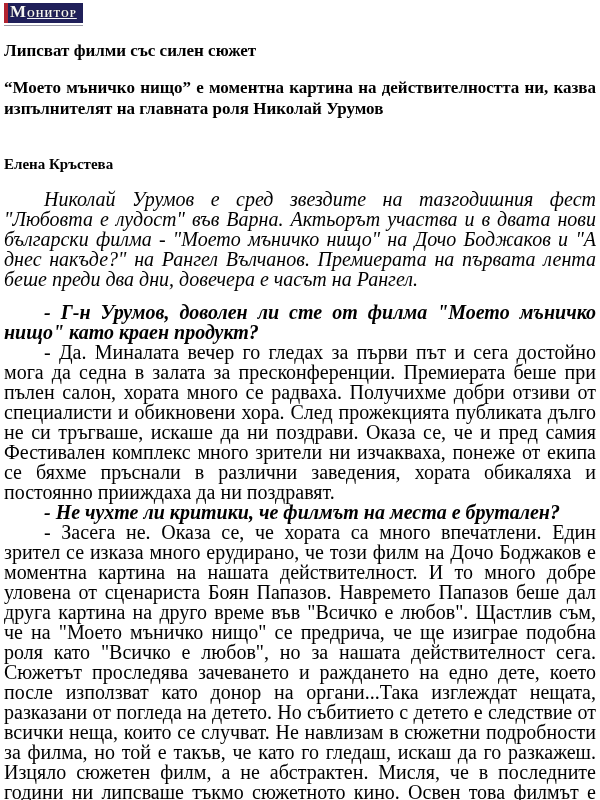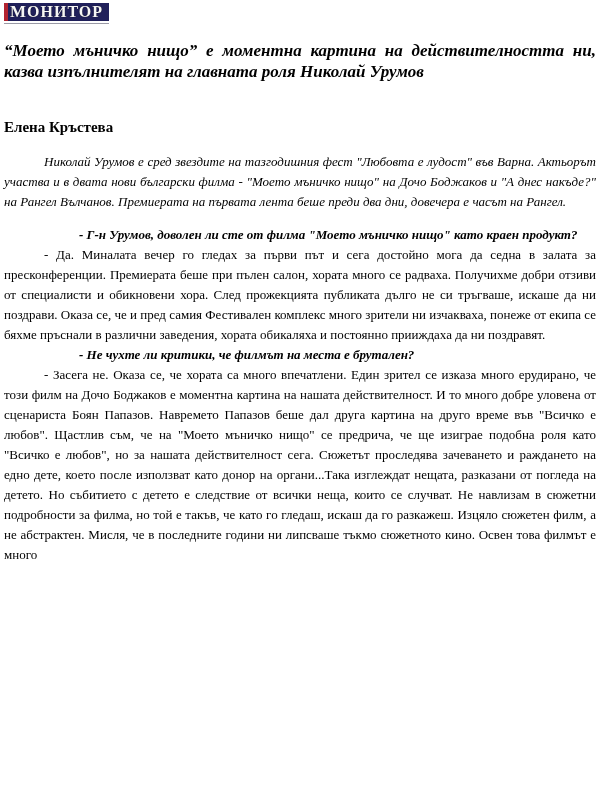--- a/index.html
+++ b/index.html
@@ -32,80 +32,80 @@
     padding: 0 6px 1px 2px;
     line-height: 17px;
     font-weight: bold;
     letter-spacing: 1px;
     text-shadow: 0 0 1px #000;
   }
   .logo-initial {
     font-size: 17px;
   }
   .logo-rest {
-    font-size: 16px;
+    font-size: 10px;
+    text-decoration: underline;
   }
   .date-line {
     margin-top: 9px;
     font-size: 16px;
     font-weight: bold;
     line-height: 19px;
   }
   
   .headline {
     margin-top: 14px;
     font-size: 17px;
     font-weight: bold;
     line-height: 21px;
   }
   .subheadline {
     margin-top: 16px;
     font-size: 17px;
     font-weight: bold;
-    font-style: italic;
     line-height: 21px;
     text-align: justify;
   }
   .byline {
     margin-top: 36px;
     font-size: 15px;
     font-weight: bold;
     line-height: 19px;
   }
   .para {
     margin: 0;
-    font-size: 13px;
+    font-size: 20px;
     line-height: 20px;
     text-align: justify;
     text-indent: 40px;
   }
   .intro {
     margin-top: 15px;
     margin-bottom: 13px;
     font-style: italic;
   }
   .question {
     font-weight: bold;
     font-style: italic;
-    margin-left: 35px;
   }
 </style>
 </head>
 <body>
 
 <div class="page">
 
   <div class="masthead">
     <span class="logo-box">
       <span class="logo-initial">М</span>
         <span class="logo-rest">ОНИТОР</span>
     </span>
   </div>
 
 
+  <div class="headline">Липсват филми със силен сюжет</div>
 
   <div class="subheadline">“Моето мъничко нищо” е моментна картина на действителността ни, казва изпълнителят на главната роля Николай Урумов</div>
 
   <div class="byline">Елена Кръстева</div>
 
   <p class="para intro">Николай Урумов е сред звездите на тазгодишния фест "Любовта е лудост" във Варна. Актьорът участва и в двата нови български филма - "Моето мъничко нищо" на Дочо Боджаков и "А днес накъде?" на Рангел Вълчанов. Премиерата на първата лента беше преди два дни, довечера е часът на Рангел.</p>
 
   <p class="para question">- Г-н Урумов, доволен ли сте от филма "Моето мъничко нищо" като краен продукт?</p>
 
   <p class="para answer">- Да. Миналата вечер го гледах за първи път и сега достойно мога да седна в залата за пресконференции. Премиерата беше при пълен салон, хората много се радваха. Получихме добри отзиви от специалисти и обикновени хора. След прожекцията публиката дълго не си тръгваше, искаше да ни поздрави. Оказа се, че и пред самия Фестивален комплекс много зрители ни изчакваха, понеже от екипа се бяхме пръснали в различни заведения, хората обикаляха и постоянно прииждаха да ни поздравят.</p>

